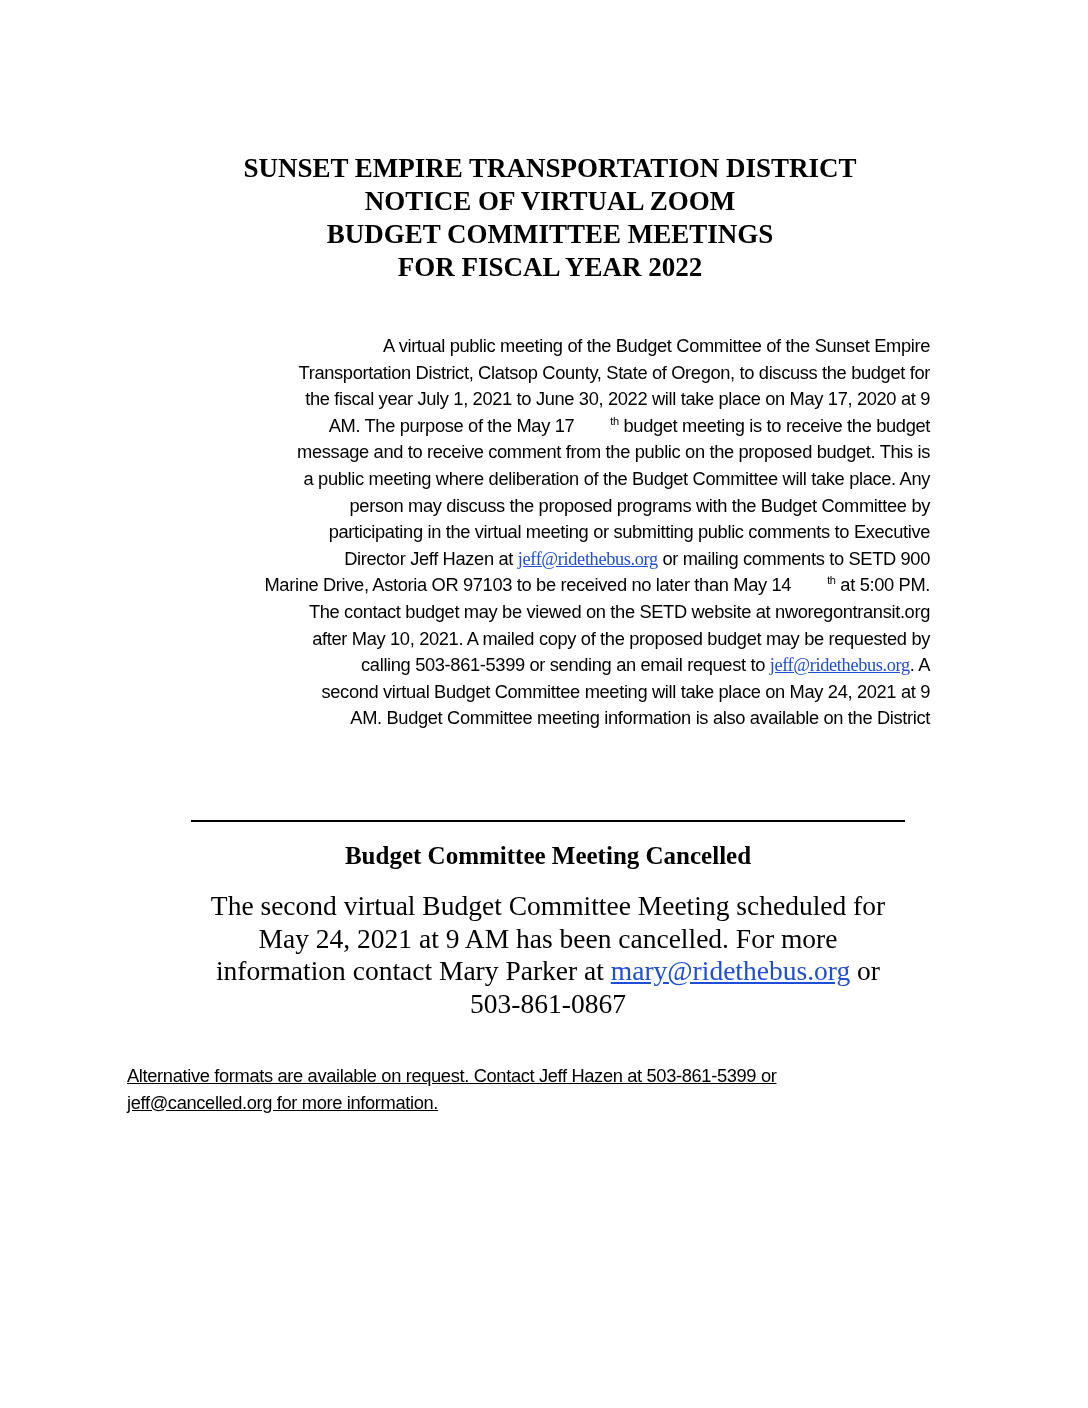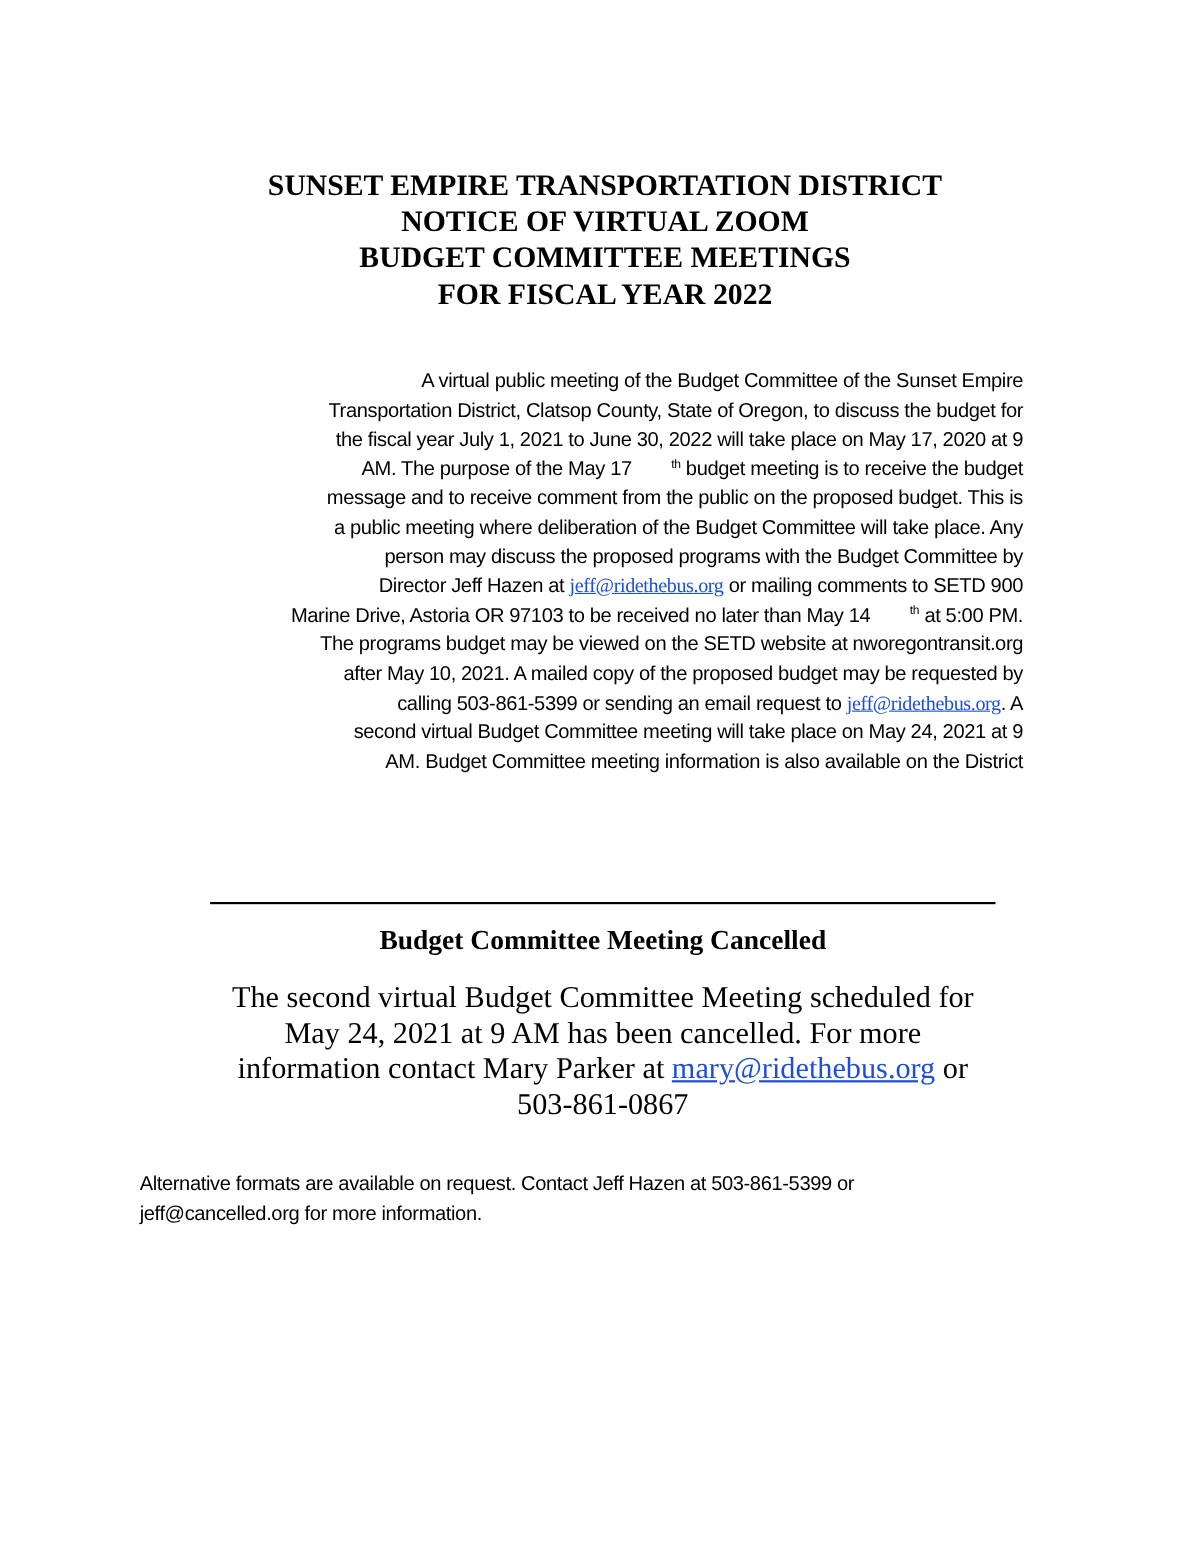--- a/index.html
+++ b/index.html
@@ -28,43 +28,44 @@
   .cancel-text {
     position: absolute; left: 0; top: 890px; width: 1096px; text-align: center;
     font-family: "Liberation Serif", serif; font-size: 27.5px; line-height: 32.5px;
   }
   .cancel-line { display: block; white-space: nowrap; }
   .alt-formats {
     position: absolute; left: 127px; top: 1063px; width: 800px; text-align: left;
     font-family: "Liberation Sans", sans-serif; font-size: 18.3px; line-height: 26.5px;
     letter-spacing: -0.35px;
   }
-  .alt-line { display: block; white-space: nowrap; }
+  .alt-line { display: block; white-space: nowrap; text-decoration: underline; }
 </style>
 </head>
 <body>
 
 <div class="title-block">
   <span class="title-line">SUNSET EMPIRE TRANSPORTATION DISTRICT</span>
   <span class="title-line">NOTICE OF VIRTUAL ZOOM</span>
   <span class="title-line">BUDGET COMMITTEE MEETINGS</span>
   <span class="title-line">FOR FISCAL YEAR 2022</span>
 </div>
 
 <div class="body-para">
   <span class="body-line">A virtual public meeting of the Budget Committee of the Sunset Empire</span>
   <span class="body-line">Transportation District, Clatsop County, State of Oregon, to discuss the budget for</span>
   <span class="body-line">the fiscal year July 1, 2021 to June 30, 2022 will take place on May 17, 2020 at 9</span>
   <span class="body-line"><span>AM. The purpose of the May 17</span><sup>th</sup><span> budget meeting is to receive the budget</span></span>
   <span class="body-line">message and to receive comment from the public on the proposed budget. This is</span>
   <span class="body-line">a public meeting where deliberation of the Budget Committee will take place. Any</span>
   <span class="body-line">person may discuss the proposed programs with the Budget Committee by</span>
+  <span class="body-line">participating in the virtual meeting or submitting public comments to Executive</span>
   <span class="body-line"><span>Director Jeff Hazen at </span><a class="link">jeff@ridethebus.org</a><span> or mailing comments to SETD 900</span></span>
   <span class="body-line"><span>Marine Drive, Astoria OR 97103 to be received no later than May 14</span><sup>th</sup><span> at 5:00 PM.</span></span>
-  <span class="body-line">The programs budget may be viewed on the SETD website at nworegontransit.org</span>
+  <span class="body-line">The contact budget may be viewed on the SETD website at nworegontransit.org</span>
   <span class="body-line">after May 10, 2021. A mailed copy of the proposed budget may be requested by</span>
   <span class="body-line"><span>calling 503-861-5399 or sending an email request to </span><a class="link">jeff@ridethebus.org</a><span>.   A</span></span>
   <span class="body-line">second virtual Budget Committee meeting will take place on May 24, 2021 at 9</span>
   <span class="body-line">AM.  Budget Committee meeting information is also available on the District</span>
 </div>
 
 <div class="divider"></div>
 
 <div class="cancel-heading">Budget Committee Meeting Cancelled</div>
 

